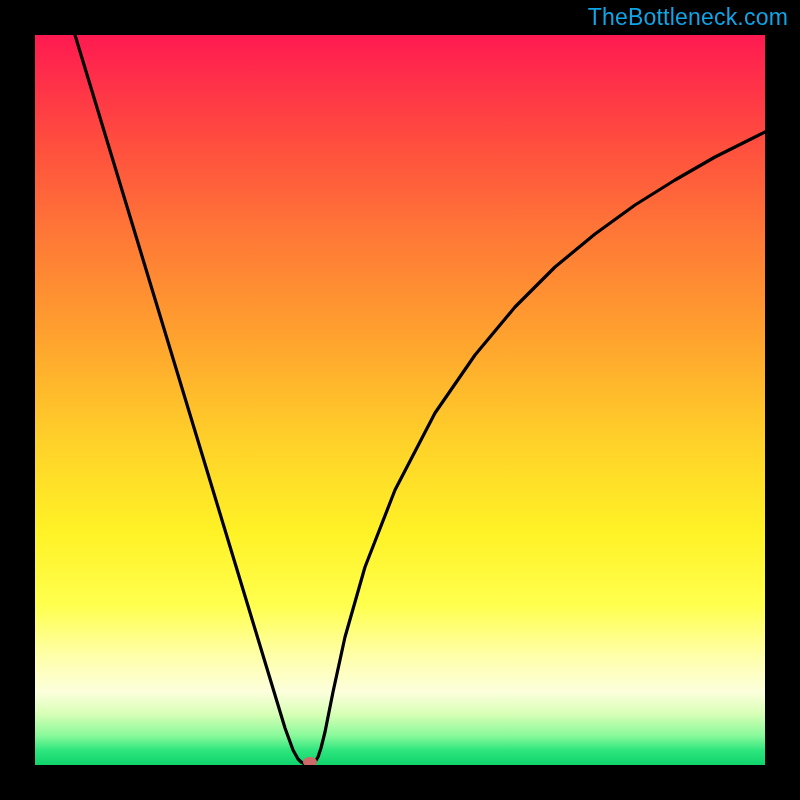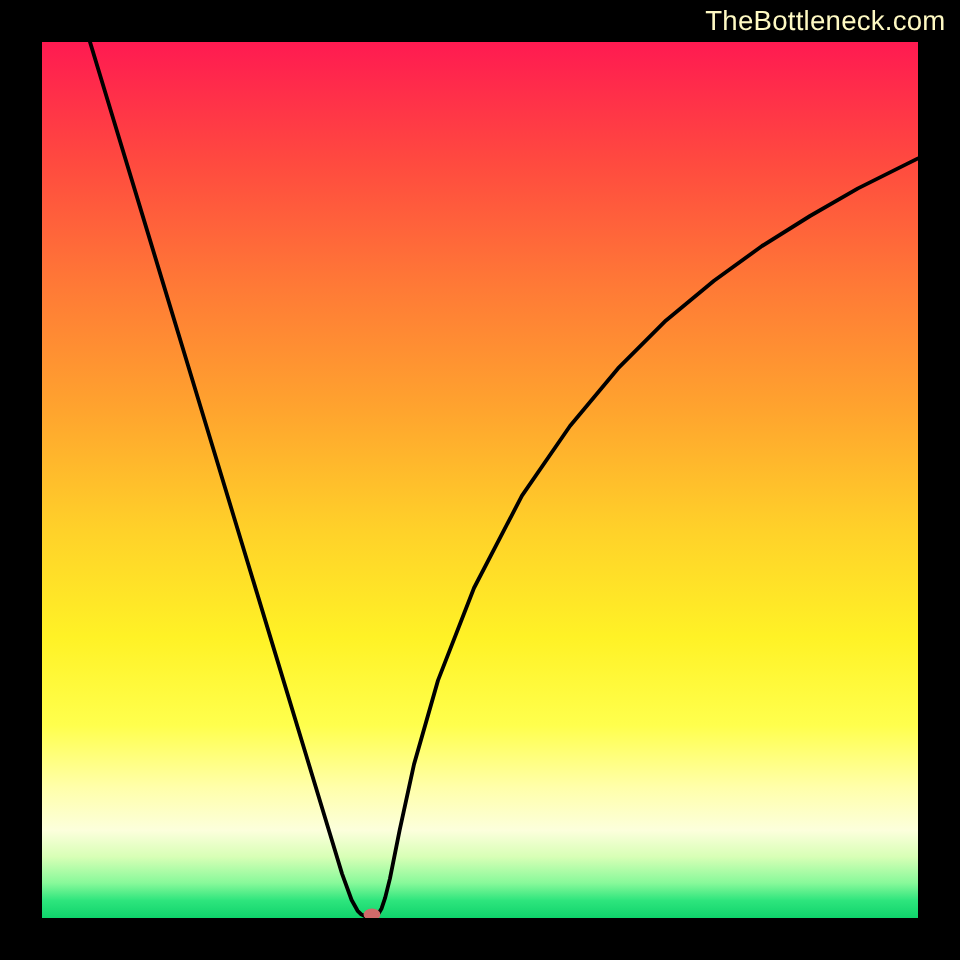--- a/index.html
+++ b/index.html
@@ -45,21 +45,21 @@
     position: absolute;
     left: 0;
     top: 0;
     width: 730px;
     height: 730px;
   }
   .watermark {
     position: absolute;
     top: 4px;
     right: 12px;
-    color: #fef9c3;
+    color: #0ea5e9;
     font-size: 23px;
     letter-spacing: 0.2px;
     font-weight: 500;
   }
 </style>
 </head>
 <body>
 
 <div class="frame">
   <div class="plot">

